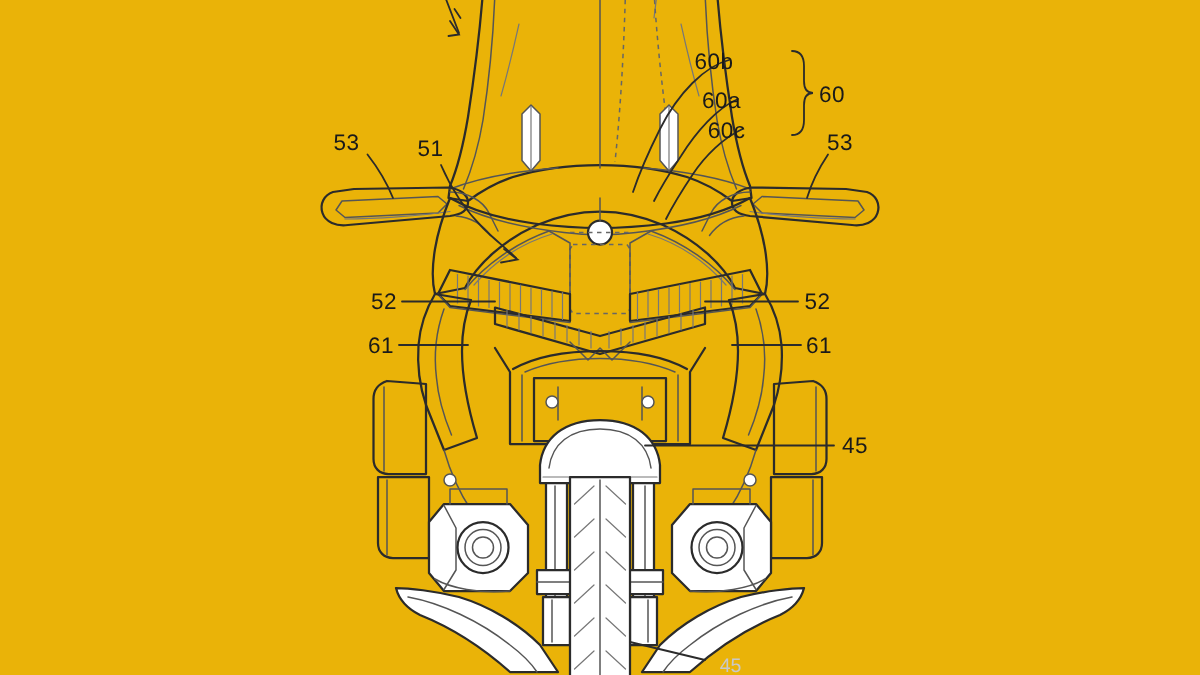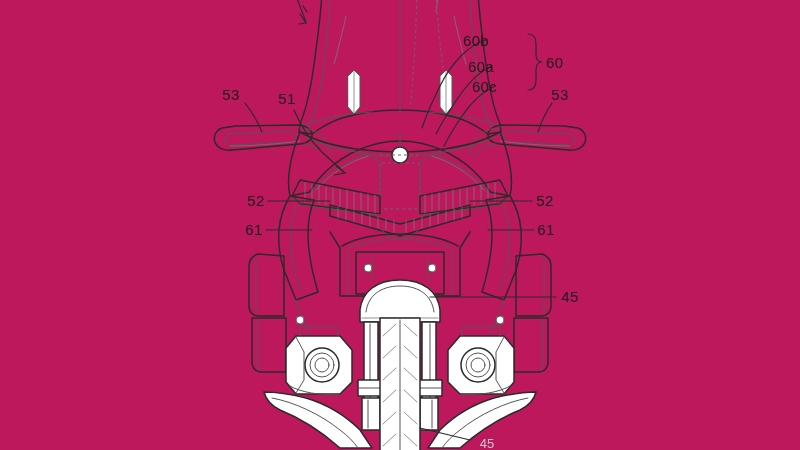--- a/index.html
+++ b/index.html
@@ -4,21 +4,21 @@
 <style>
   html, body {
     margin: 0;
     padding: 0;
     background: #ffffff;
   }
   #page {
     position: relative;
     width: 800px;
     height: 450px;
-    background: #be185d;
+    background: #eab308;
     overflow: hidden;
     font-family: "Liberation Sans", sans-serif;
   }
   #figure-svg {
     position: absolute;
     left: 0;
     top: 0;
     width: 800px;
     height: 450px;
     display: block;

